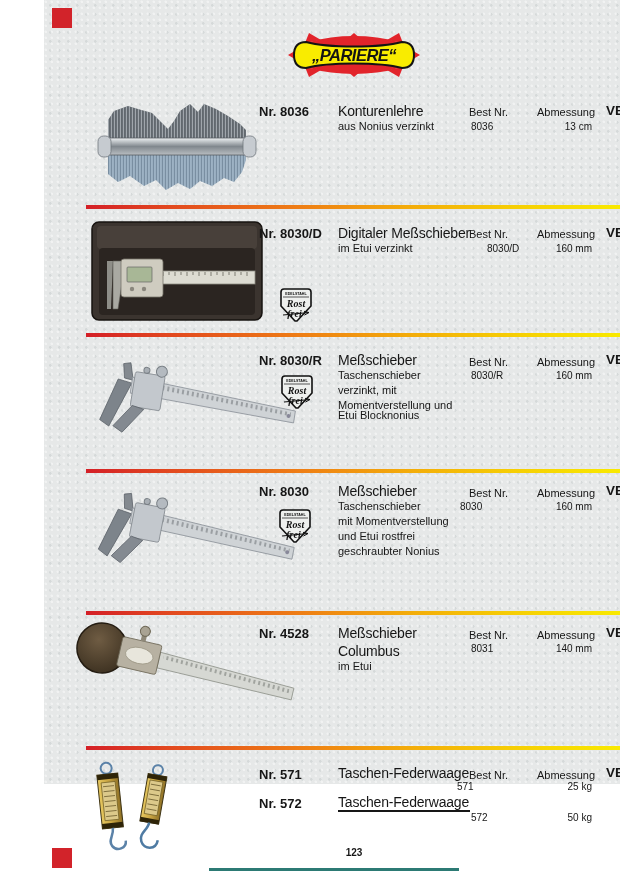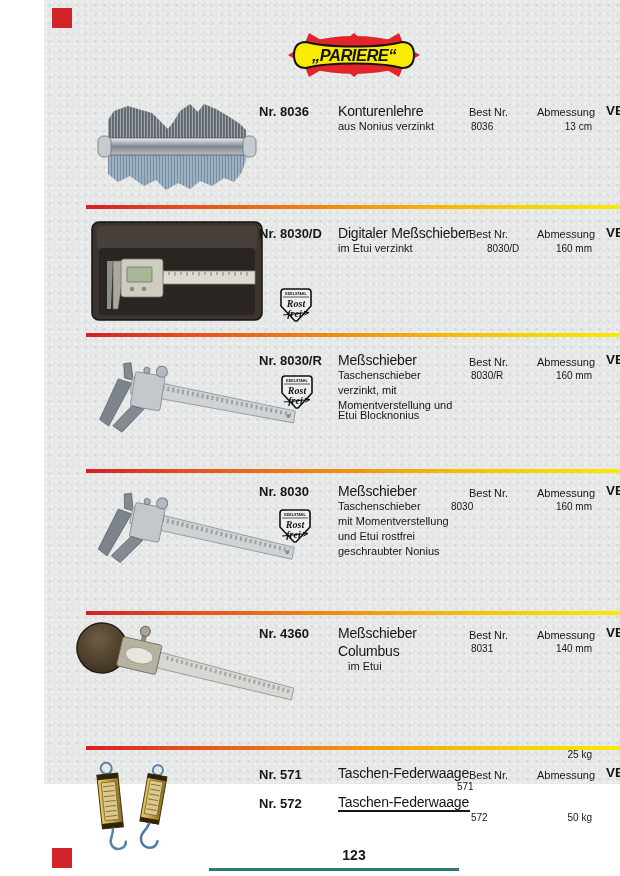--- a/index.html
+++ b/index.html
@@ -15,21 +15,21 @@
     background:linear-gradient(90deg,#d41f27 0%,#e2481f 15%,#ee7c15 38%,#f3ab0a 58%,#f6cf04 78%,#f9ee00 100%);}
   .nr{position:absolute;font-size:13px;font-weight:bold;white-space:nowrap;}
   .pname{position:absolute;font-size:14px;font-weight:normal;letter-spacing:-0.2px;white-space:nowrap;}
   .desc{position:absolute;font-size:11px;white-space:nowrap;}
   .collab{position:absolute;font-size:11px;font-weight:normal;white-space:nowrap;}
   .colval{position:absolute;font-size:10px;white-space:nowrap;}
   .dimval{position:absolute;font-size:10px;width:78px;text-align:right;white-space:nowrap;}
   .ve{position:absolute;font-size:13.5px;font-weight:bold;white-space:nowrap;}
   .rule{position:absolute;background:#161616;}
   .tab{position:absolute;left:591px;top:622px;width:24px;height:28px;background:#9c4a90;}
-  .pagenum{position:absolute;left:278px;top:847px;width:64px;text-align:center;font-size:14px;font-weight:bold;}
+  .pagenum{position:absolute;left:278px;top:847px;width:64px;text-align:center;font-size:10px;font-weight:bold;}
   .footrule{position:absolute;left:165px;top:868px;width:250px;height:3px;background:#2c7a74;}
   svg{position:absolute;display:block;}
 </style>
 </head>
 <body>
 
 <div class="page">
 
   <div class="corner" style="left:8px;top:8px"></div>
   <div class="corner" style="left:592px;top:8px"></div>
@@ -185,21 +185,21 @@
     <path d="M4 28 L30 25.5 M30 25.5 l-5 -1.2 M30 25.5 l-4.6 2.6" stroke="#111" stroke-width="1" fill="none"></path>
   </svg>
   <div>
     <div class="nr" style="left:215px;top:484px">Nr. 8030</div>
     <div class="pname" style="left:294px;top:483px">Meßschieber</div>
     <div class="desc" style="left:294px;top:500px">Taschenschieber</div>
     <div class="desc" style="left:294px;top:515px">mit Momentverstellung</div>
     <div class="desc" style="left:294px;top:530px">und Etui rostfrei</div>
     <div class="desc" style="left:294px;top:545px">geschraubter Nonius</div>
     <div class="collab" style="left:425px;top:487px">Best Nr.</div>
-    <div class="colval" style="left:407px;top:501px">8030</div>
+    <div class="colval" style="left:416px;top:501px">8030</div>
     <div class="collab" style="left:493px;top:487px">Abmessung</div>
     <div class="dimval" style="left:470px;top:501px">160 mm</div>
     <div class="ve" style="left:562px;top:483px">VE 4</div>
   </div>
   <div class="divider" style="top:611px"></div>
 
   <svg style="left:32px;top:614px" width="228" height="102" viewBox="0 0 228 102">
     <defs>
       <pattern id="tp5" width="5" height="8" patternUnits="userSpaceOnUse">
           <line x1="2" y1="0" x2="2" y2="8" stroke="#50554f" stroke-width="0.8"></line>
@@ -213,24 +213,24 @@
       <circle cx="26" cy="34" r="25" fill="url(#dg5)" stroke="#241c12" stroke-width="1.5"></circle>
       <polygon points="84,25 222,30 222,42 84,41" fill="#d6d8d3" stroke="#90948c" stroke-width="0.8"></polygon>
       <polygon points="88,27 218,32 218,36 88,31" fill="url(#tp5)"></polygon>
       <rect x="44" y="18" width="40" height="30" rx="2" fill="#b7b1a2" stroke="#6e6856" stroke-width="0.8"></rect>
       <ellipse cx="64" cy="33" rx="14" ry="8" fill="#e8e6dc" stroke="#97917f" stroke-width="0.7"></ellipse>
       <rect x="62" y="8" width="5" height="10" fill="#8f8979"></rect>
       <circle cx="64.5" cy="8" r="5" fill="#a9a393" stroke="#6e6856"></circle>
     </g>
   </svg>
   <div>
-    <div class="nr" style="left:215px;top:626px">Nr. 4360</div>
+    <div class="nr" style="left:215px;top:626px">Nr. 4528</div>
     <div class="pname" style="left:294px;top:625px">Meßschieber</div>
     <div class="pname" style="left:294px;top:643px">Columbus</div>
-    <div class="desc" style="left:304px;top:660px">im Etui</div>
+    <div class="desc" style="left:294px;top:660px">im Etui</div>
     <div class="collab" style="left:425px;top:629px">Best Nr.</div>
     <div class="colval" style="left:427px;top:643px">8031</div>
     <div class="collab" style="left:493px;top:629px">Abmessung</div>
     <div class="dimval" style="left:470px;top:643px">140 mm</div>
     <div class="ve" style="left:562px;top:625px">VE 1</div>
   </div>
   <div class="tab"></div>
   <div class="divider" style="top:746px"></div>
 
   <svg style="left:42px;top:760px" width="118" height="98" viewBox="0 0 118 98">
@@ -259,21 +259,21 @@
       <path d="M13.5 21 h10 M13.5 26 h10 M13.5 31 h10 M13.5 36 h10 M13.5 41 h10 M13.5 46 h10" stroke="#4a3c12" stroke-width="0.6"></path>
       <path d="M18.5 59 C18.5 67 10 71 14 79 C18 87 30 85 30 75" stroke="#4f7ba3" stroke-width="2.5" fill="none"></path>
     </g>
   </svg>
   <div>
     <div class="nr" style="left:215px;top:767px">Nr. 571</div>
     <div class="pname" style="left:294px;top:765px">Taschen-Federwaage</div>
     <div class="collab" style="left:425px;top:769px">Best Nr.</div>
     <div class="colval" style="left:413px;top:781px">571</div>
     <div class="collab" style="left:493px;top:769px">Abmessung</div>
-    <div class="dimval" style="left:470px;top:749px">25 kg</div>
+    <div class="dimval" style="left:470px;top:781px">25 kg</div>
     <div class="ve" style="left:562px;top:765px">VE 6</div>
   </div>
   <div>
     <div class="nr" style="left:215px;top:796px">Nr. 572</div>
     <div class="pname" style="left:294px;top:794px">Taschen-Federwaage</div>
     <div class="rule" style="left:294px;top:810px;width:132px;height:1.5px"></div>
     <div class="colval" style="left:427px;top:812px">572</div>
     <div class="dimval" style="left:470px;top:812px">50 kg</div>
   </div>
 

